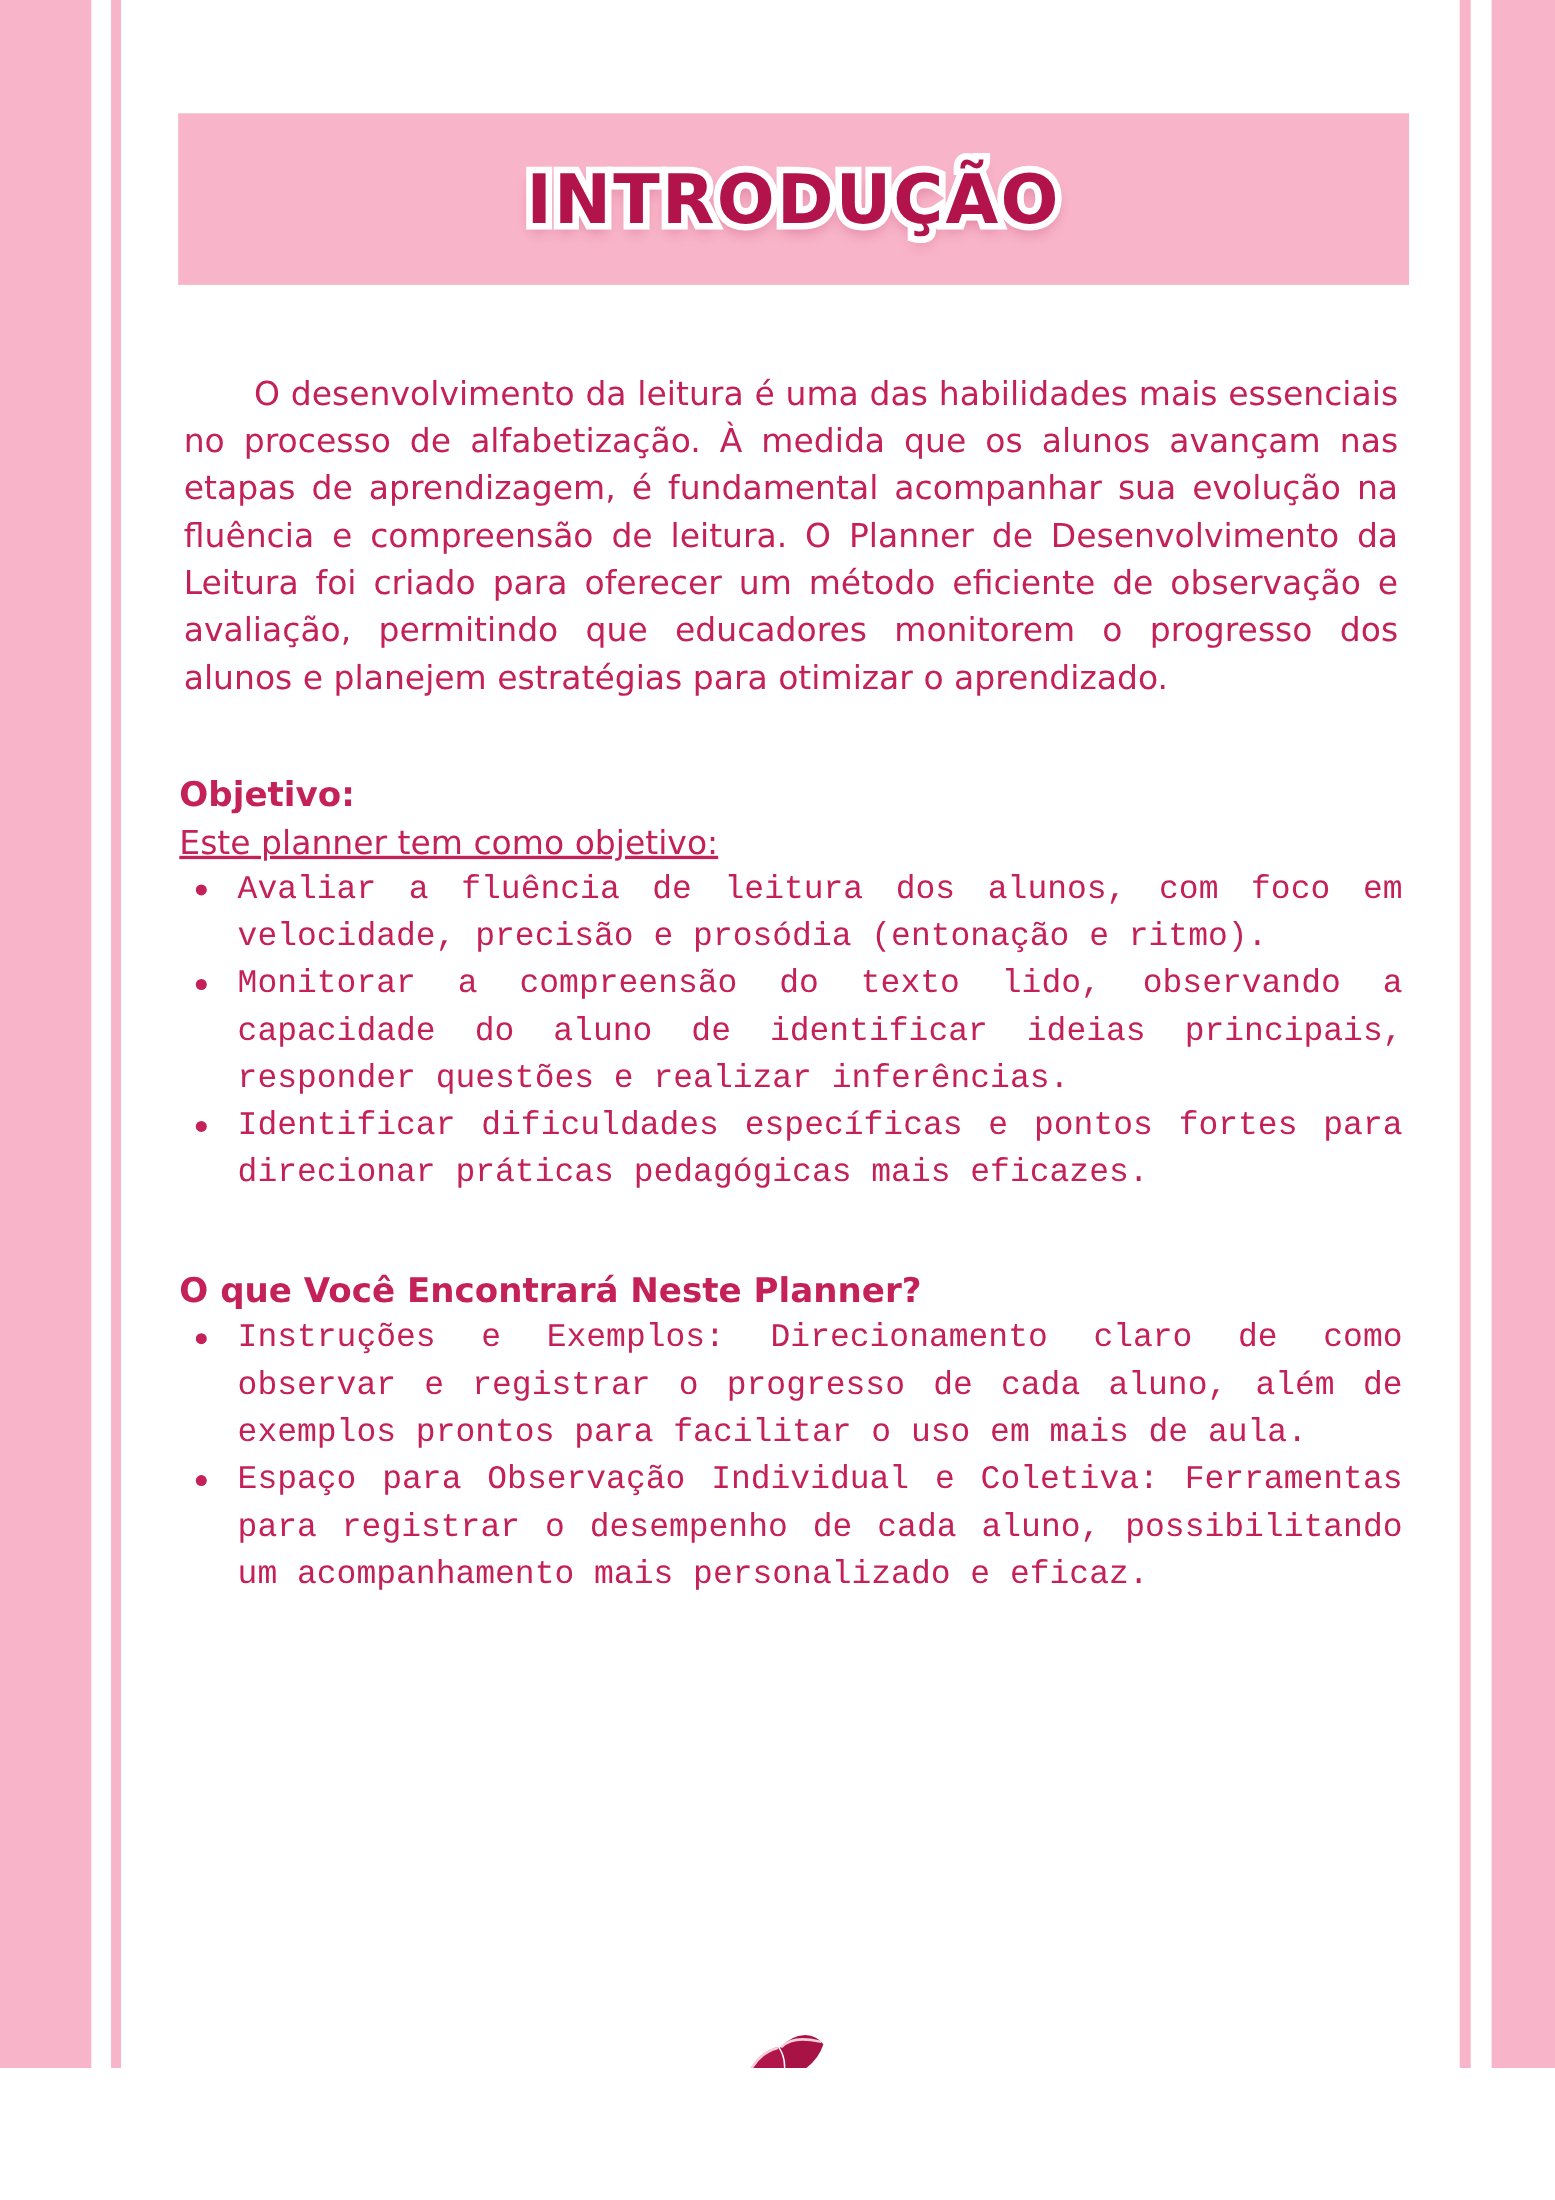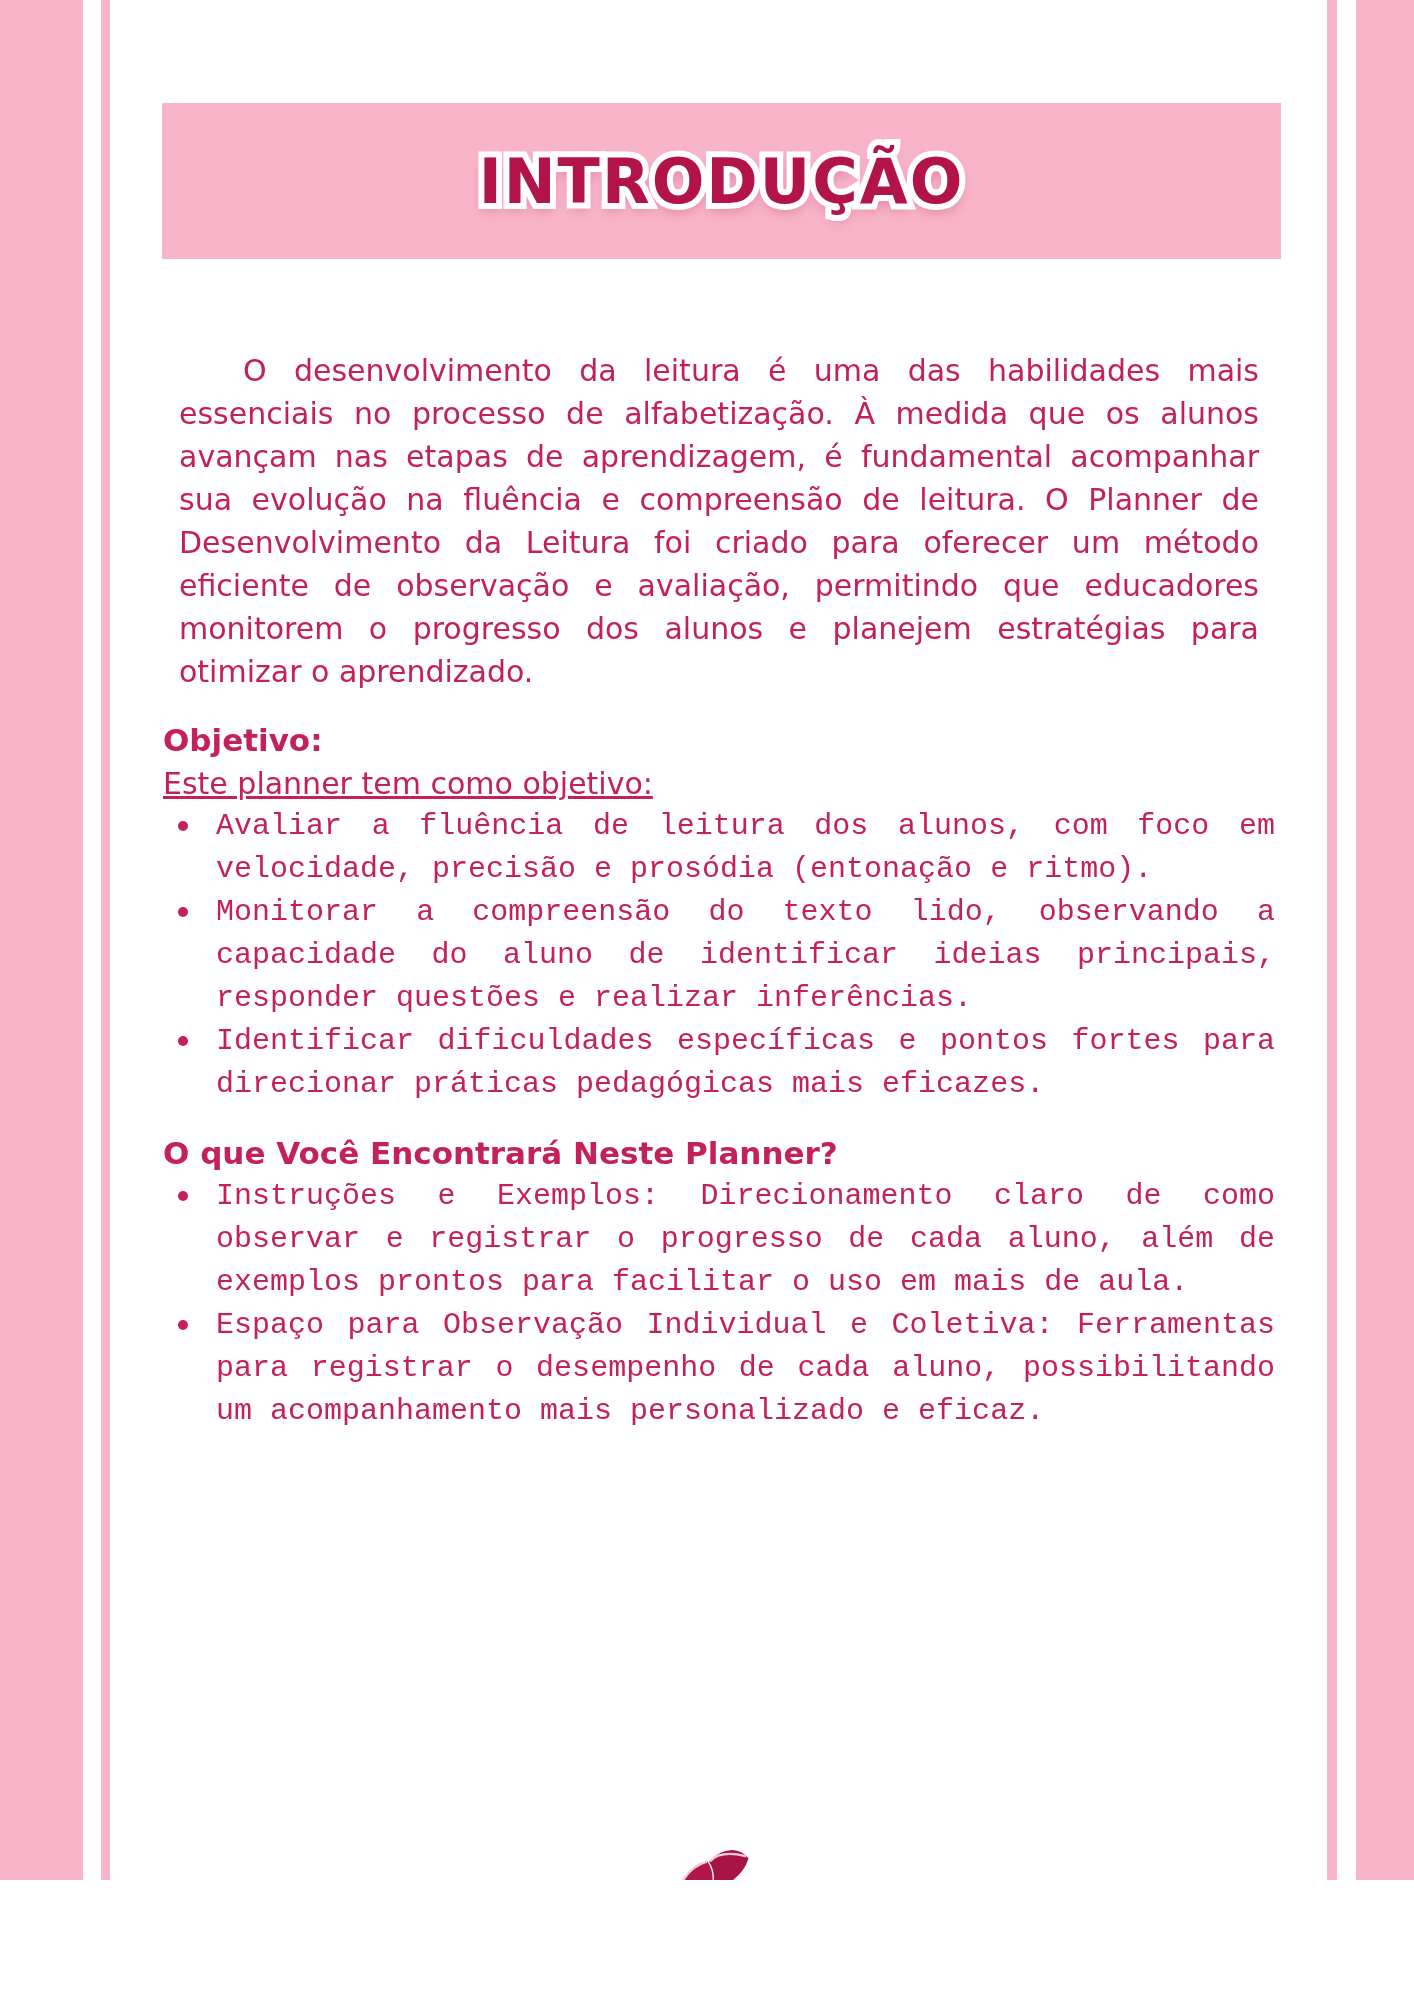--- a/index.html
+++ b/index.html
@@ -49,23 +49,23 @@
   
   .content {
     position: absolute;
     left: 163px; top: 333px;
     width: 1112px;
     color: #c32157;
     font-size: 30px;
     line-height: 43px;
     text-align: justify;
   }
-  .intro-paragraph { margin: 16px; text-indent: 64px; }
+  .intro-paragraph { margin: 4px; text-indent: 64px; }
 
-  .section { margin-top: 26px; }
+  .section { margin-top: 64px; }
   .section-heading {
     margin: 0;
     font-size: 31px;
     font-weight: bold;
     color: #c32157;
     text-align: left;
   }
   .section-intro { margin: 0; text-decoration: underline; }
 
   ul.bullets { margin: 0; padding: 0; list-style: none; }

